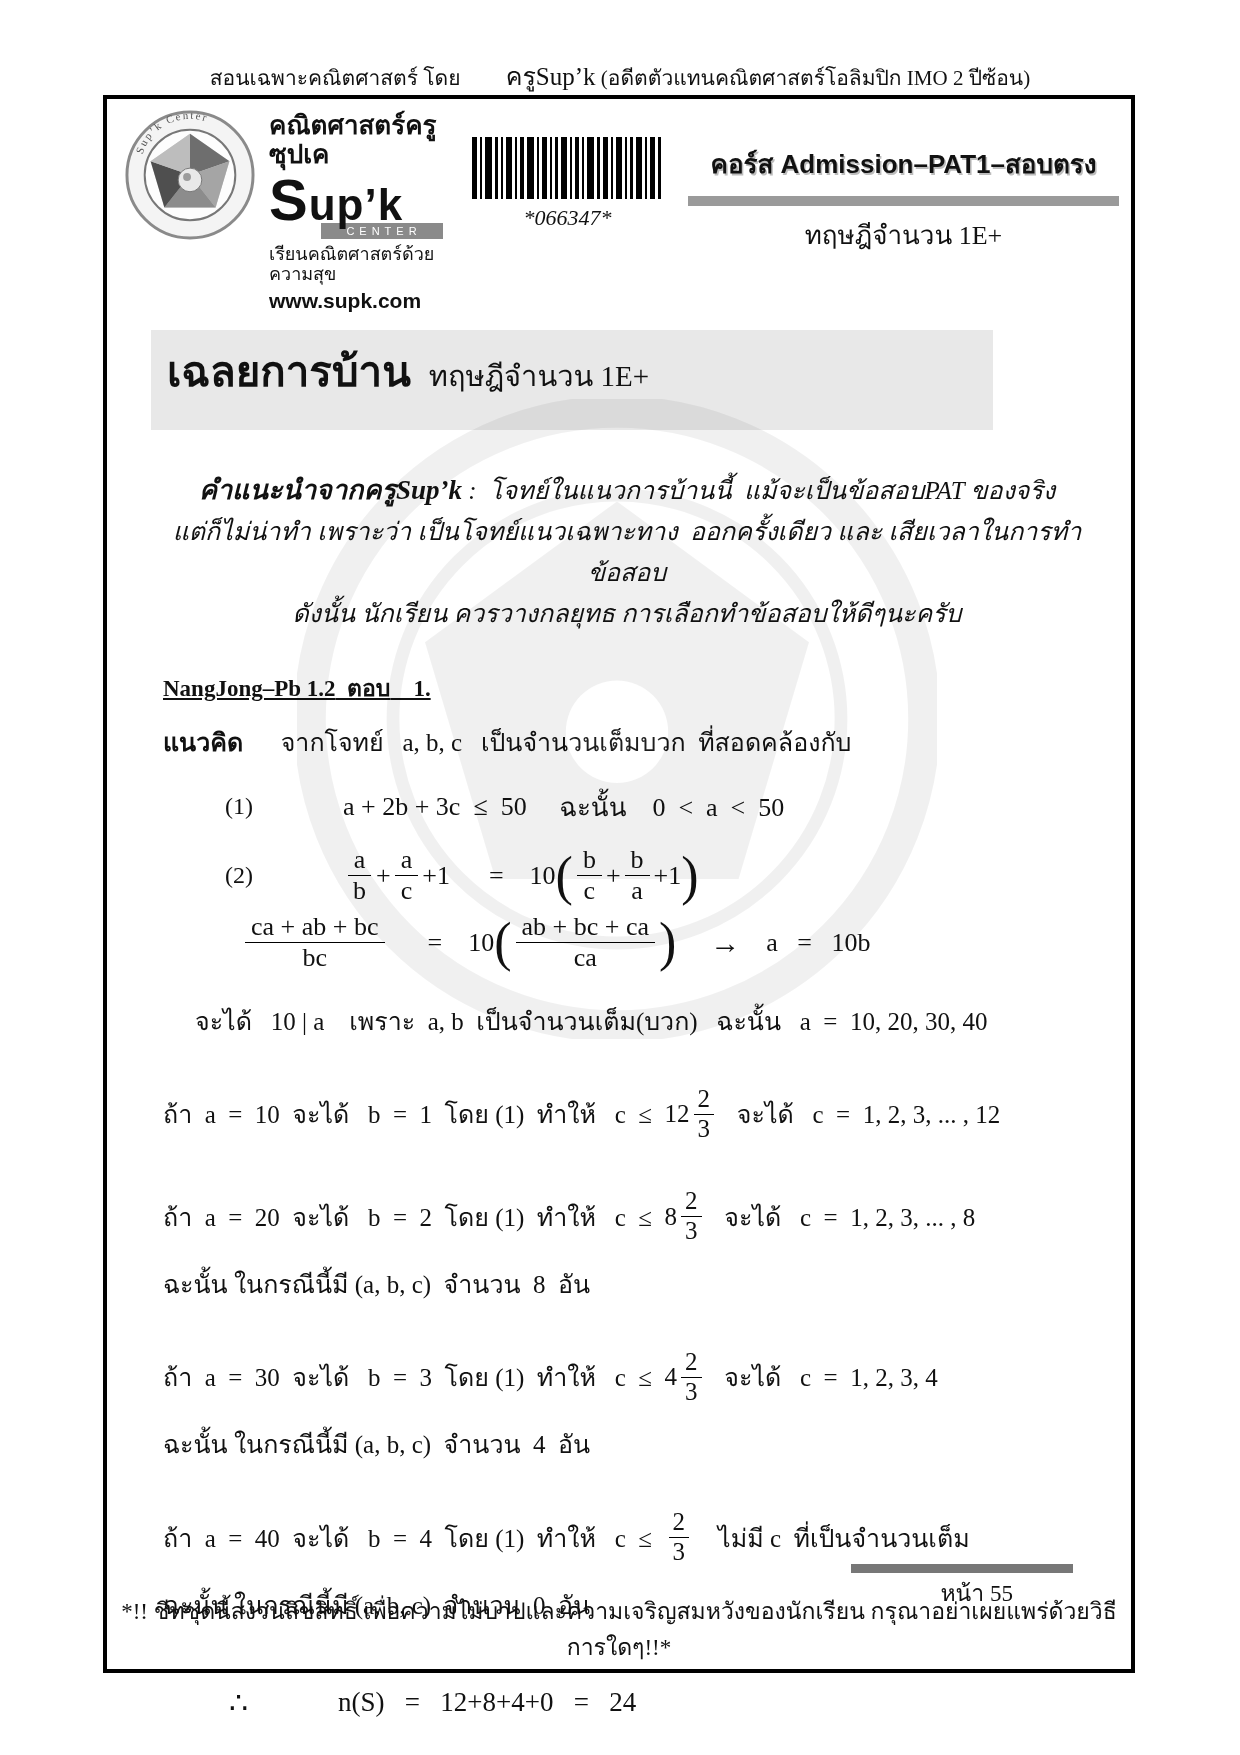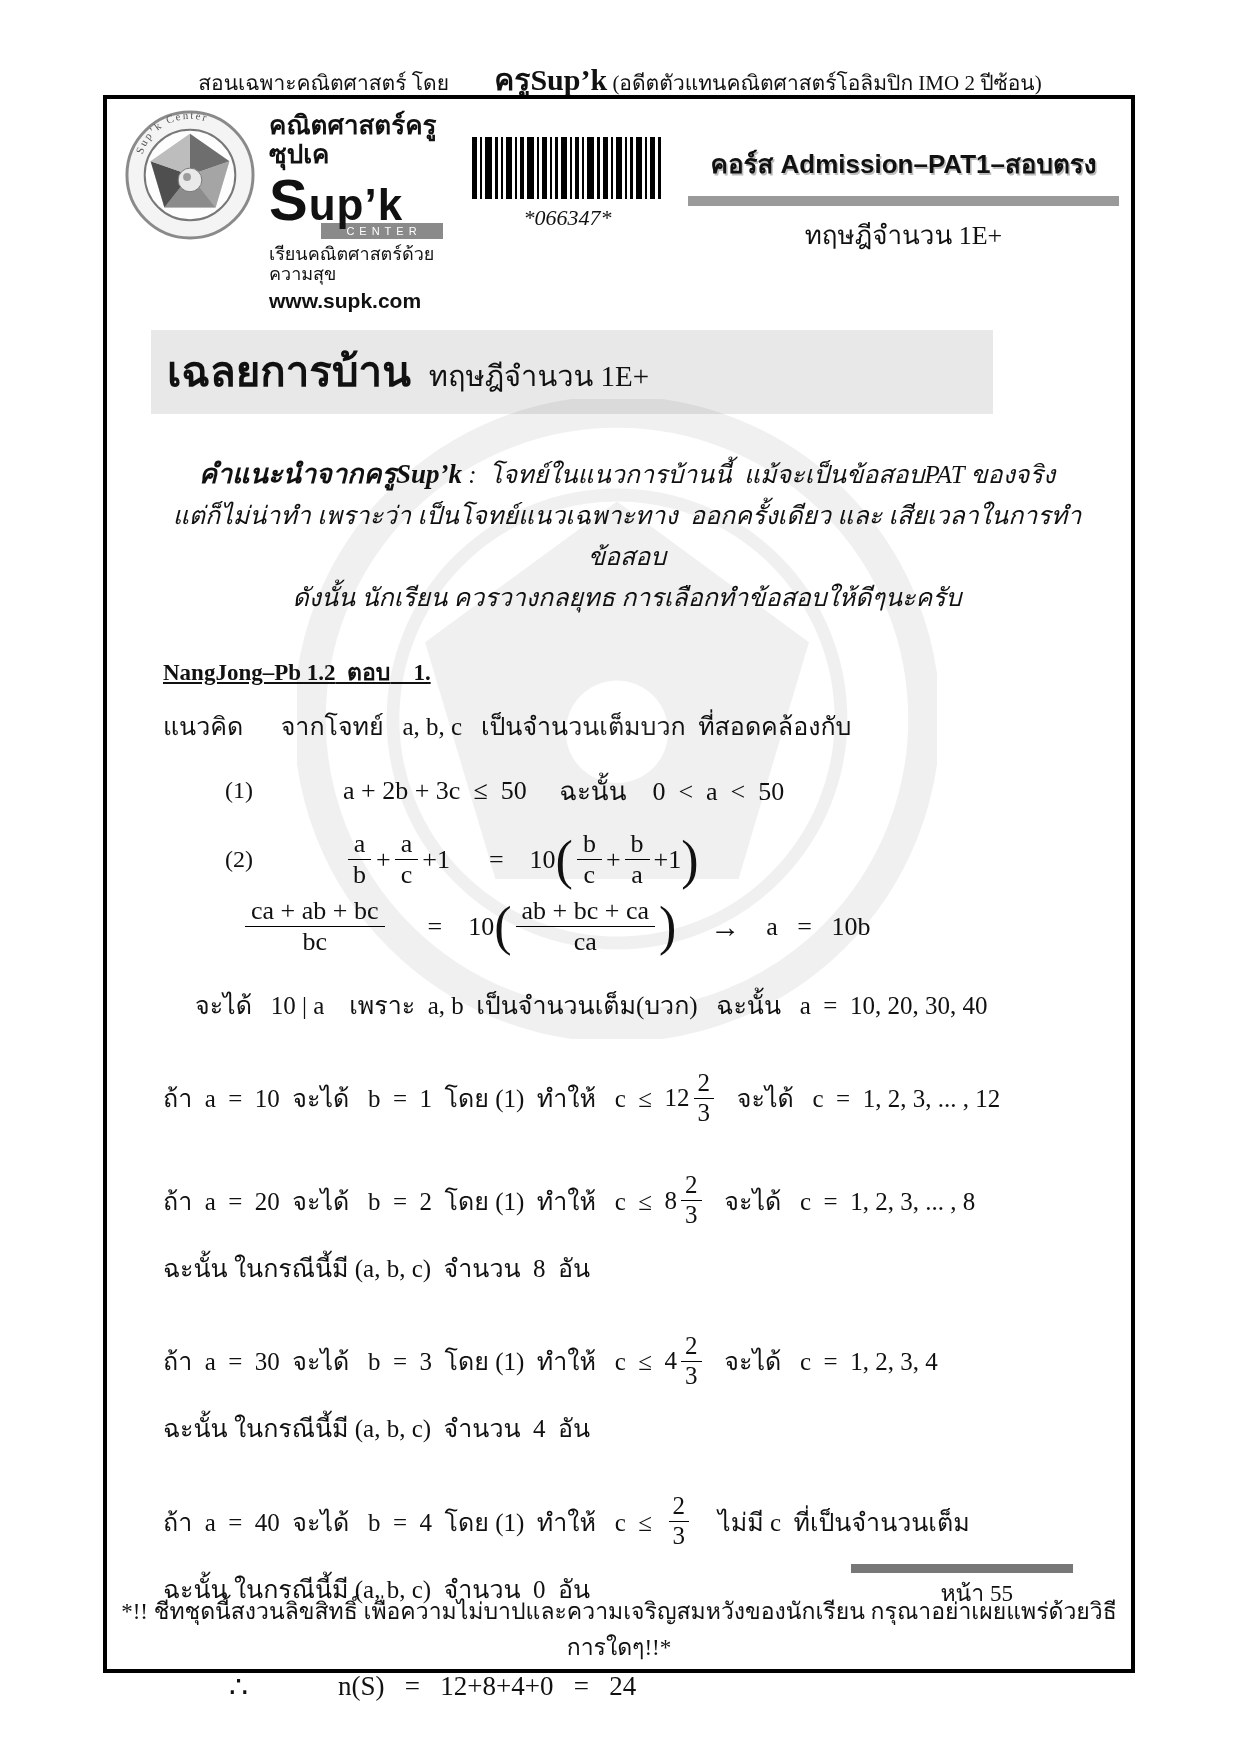--- a/index.html
+++ b/index.html
@@ -3,21 +3,21 @@
 <meta charset="utf-8">
 <style>
   html,body{margin:0;padding:0;background:#fff;}
   .page{position:relative;width:1240px;height:1755px;background:#fff;color:#111;
         font-family:"Liberation Serif","DejaVu Serif",serif;overflow:hidden;}
   .t{white-space:pre-wrap;}
 
   
   .topbar{position:absolute;top:56px;left:110px;width:1020px;text-align:center;
           font-size:21px;white-space:nowrap;}
-  .topbar .teacher{font-weight:bold;font-size:30px;margin-left:40px;}
+  .topbar .teacher{font-weight:normal;font-size:25px;margin-left:40px;}
   .topbar .fb{font-weight:bold;font-size:23px;margin-left:10px;}
 
   
   .frame{position:absolute;left:103px;top:95px;width:1024px;height:1570px;
          border:4px solid #000;background:#fff;}
 
   
   .watermark{position:absolute;left:190px;top:300px;opacity:0.055;pointer-events:none;}
 
   
@@ -35,32 +35,32 @@
   .barcodecol{width:205px;margin-left:8px;text-align:center;margin-top:28px;}
   .barcode-num{font-style:italic;font-size:22px;margin-top:2px;font-family:"Liberation Serif",serif;}
   .coursecol{flex:1;margin-left:14px;margin-top:34px;
              font-family:"Liberation Sans","DejaVu Sans",sans-serif;}
   .course-title{font-size:26px;font-weight:bold;text-align:center;
                 text-shadow:1.5px 1.5px 0 #bdbdbd;}
   .course-rule{height:10px;background:#9a9a9a;margin:12px 4px 8px 4px;}
   .course-topic{font-size:26px;text-align:center;font-family:"Liberation Serif",serif;}
 
   
-  .pagetitle{margin:12px 0 0 44px;width:812px;background:#e8e8e8;padding:8px 14px 10px 16px;}
+  .pagetitle{margin:12px 0 0 44px;width:812px;background:#e8e8e8;padding:8px 14px 26px 16px;}
   .pagetitle .main{font-size:42px;font-weight:bold;font-family:"Liberation Sans","DejaVu Sans",sans-serif;}
   .pagetitle .sub{font-size:29px;margin-left:14px;}
 
   
   .advice{margin:40px 40px 0 56px;font-style:italic;font-size:25px;line-height:41px;text-align:center;}
   .advice .lbl{font-weight:bold;font-size:27px;}
 
   
   .prob{margin:36px 0 0 56px;font-size:23px;font-weight:bold;text-decoration:underline;}
   .idea{margin:16px 0 0 56px;font-size:25px;}
-  .idea .lbl{font-weight:normal;}
+  .idea .lbl{font-weight:bold;}
 
   
   .eqrow{display:flex;align-items:center;font-size:26px;}
   .eq1{margin:24px 0 0 118px;}
   .eq2{margin:18px 0 0 118px;}
   .eq3{margin:6px 0 0 56px;}
   .tag{width:118px;font-size:24px;}
   .frac{display:inline-flex;flex-direction:column;align-items:center;
         vertical-align:middle;line-height:1.15;margin:0 4px;text-align:center;}
   .frac .num{padding:0 6px;border-bottom:1.6px solid #000;}

